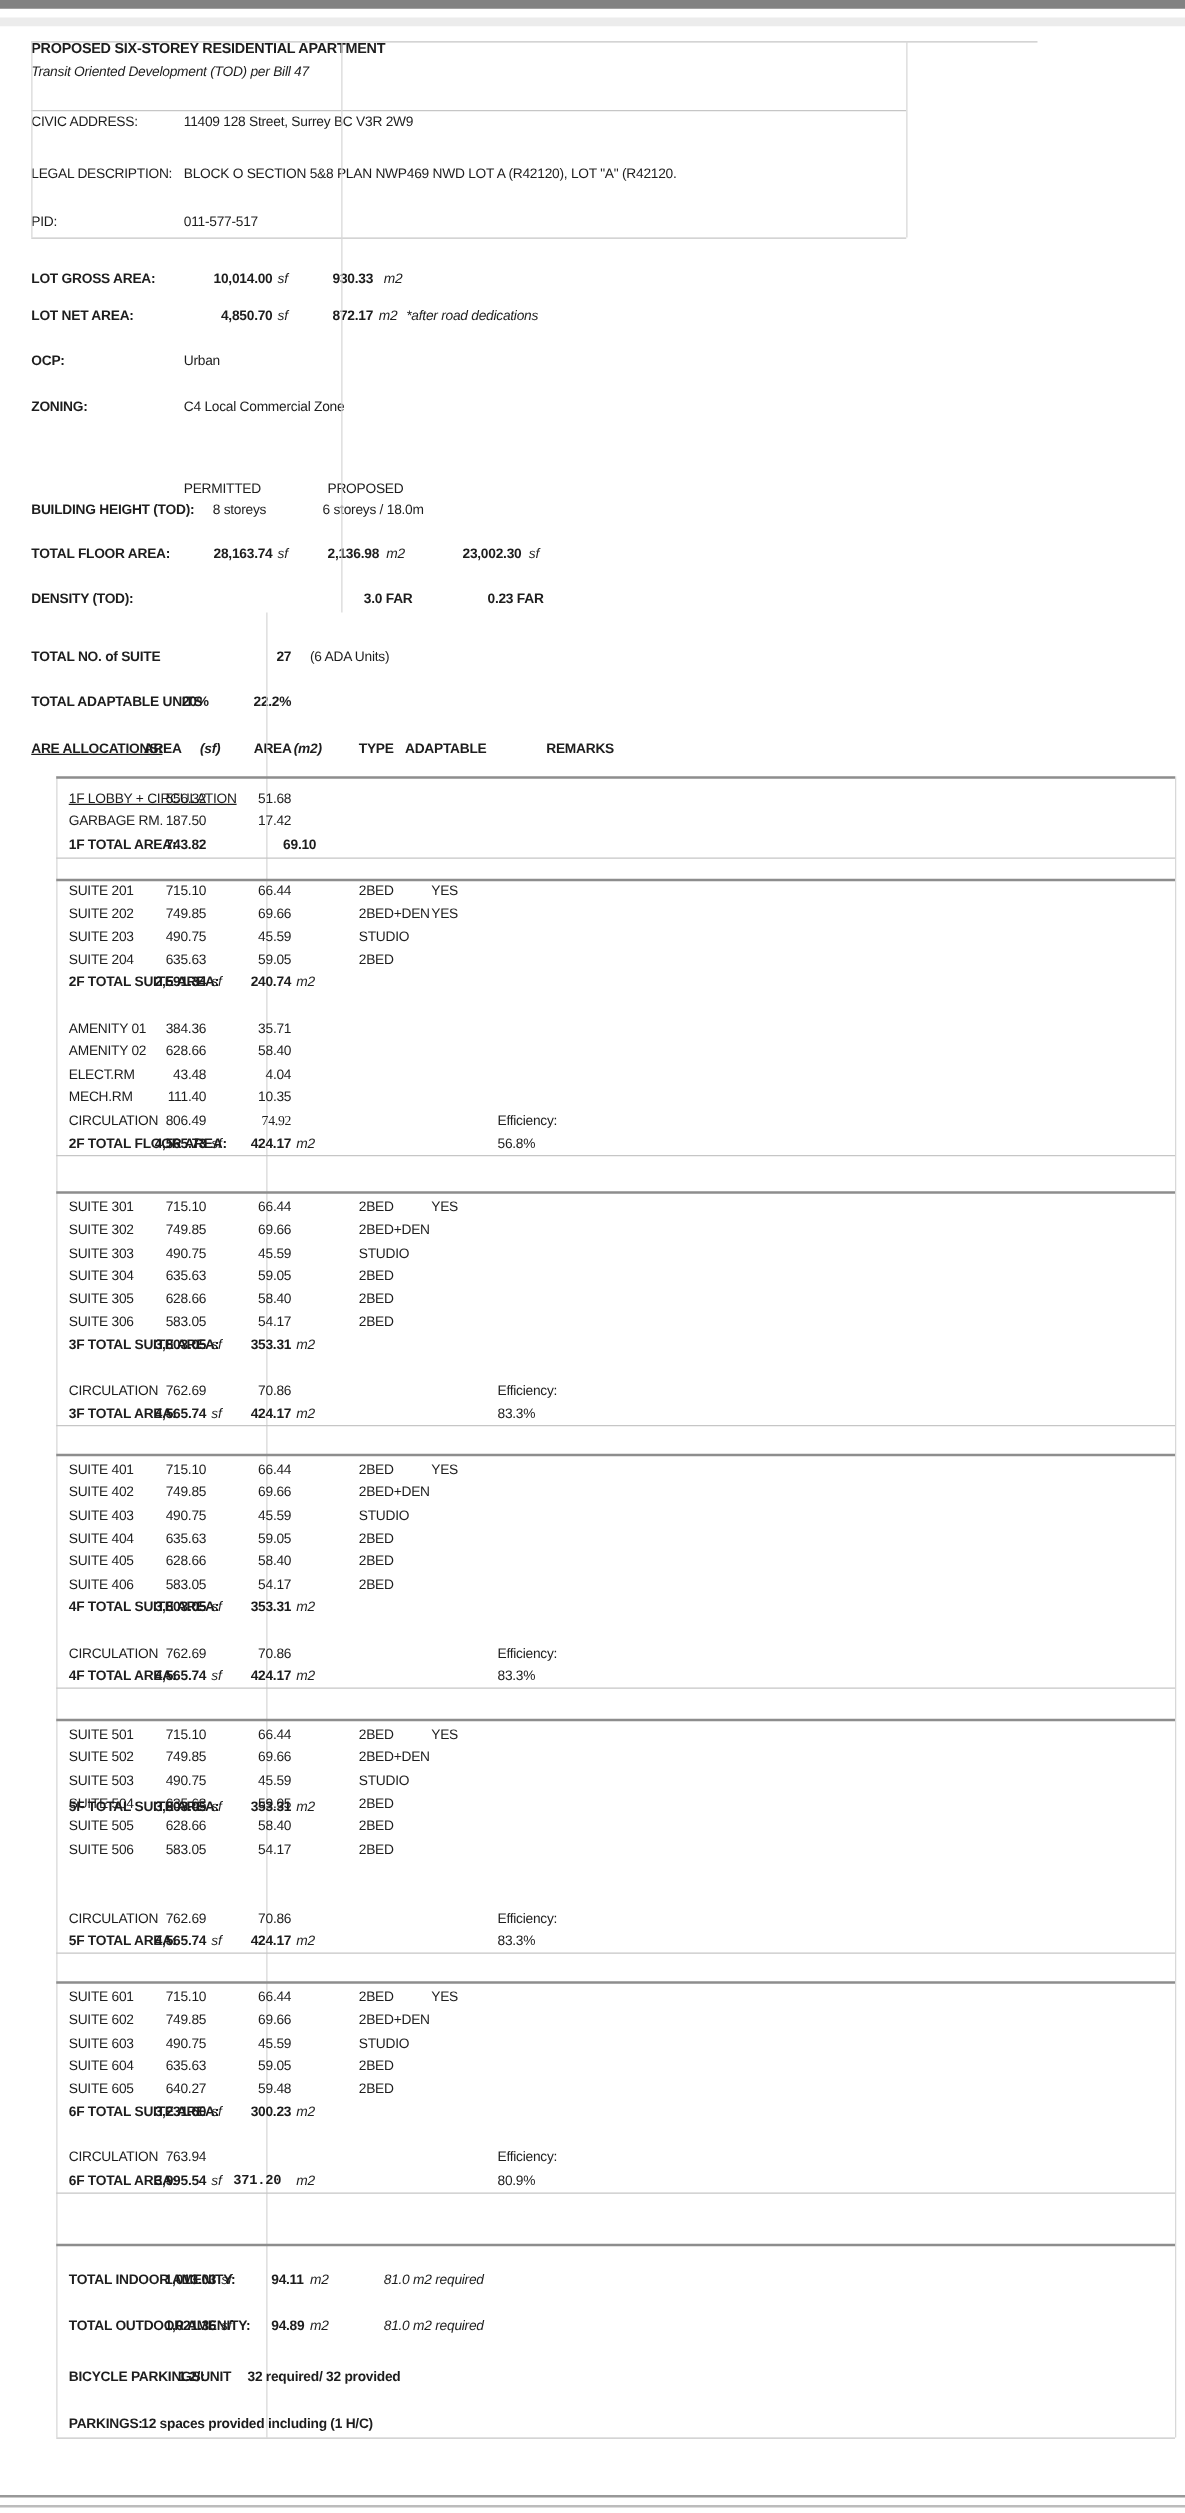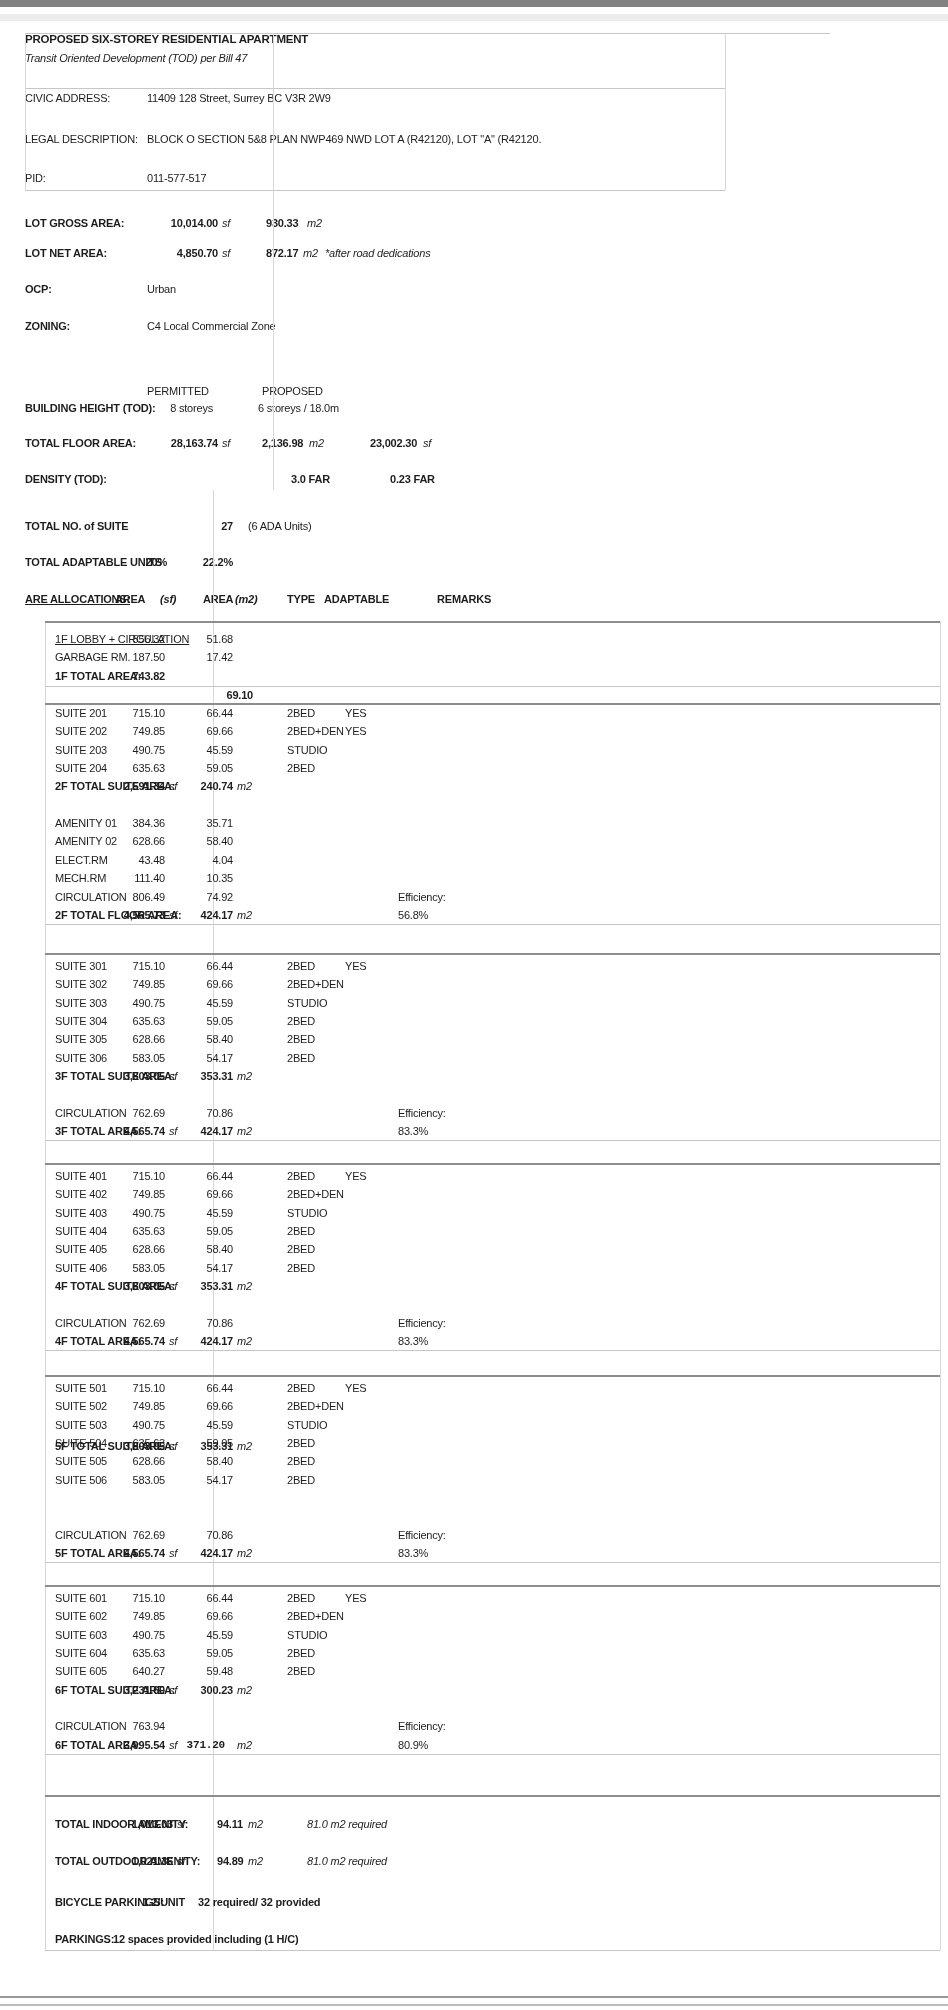--- a/index.html
+++ b/index.html
@@ -145,21 +145,21 @@
         <span class="ra" style="left: 140px; width: 93px;">51.68</span>
       </div>
       <div class="t" style="left: 0px; top: 651px; width: 948px;">
         <span class="" style="left: 55px;">GARBAGE RM.</span>
         <span class="ra" style="left: 60px; width: 105px;">187.50</span>
         <span class="ra" style="left: 140px; width: 93px;">17.42</span>
       </div>
       <div class="t" style="left: 0px; top: 670px; width: 948px;">
         <span class="b " style="left: 55px;">1F TOTAL AREA:</span>
         <span class="b ra" style="left: 60px; width: 105px;">743.82</span>
-        <span class="b ra" style="left: 140px; width: 113px; margin-top: 19px;">69.10</span>
+        <span class="b ra" style="left: 140px; width: 113px;">69.10</span>
       </div>
       <div class="t" style="left: 0px; top: 707px; width: 948px;">
         <span class="" style="left: 55px;">SUITE 201</span>
         <span class="ra" style="left: 60px; width: 105px;">715.10</span>
         <span class="ra" style="left: 140px; width: 93px;">66.44</span>
         <span class="" style="left: 287px;">2BED</span>
         <span class="" style="left: 345px;">YES</span>
       </div>
       <div class="t" style="left: 0px; top: 725px; width: 948px;">
         <span class="" style="left: 55px;">SUITE 202</span>
@@ -203,21 +203,21 @@
         <span class="ra" style="left: 140px; width: 93px;">4.04</span>
       </div>
       <div class="t" style="left: 0px; top: 872px; width: 948px;">
         <span class="" style="left: 55px;">MECH.RM</span>
         <span class="ra" style="left: 60px; width: 105px;">111.40</span>
         <span class="ra" style="left: 140px; width: 93px;">10.35</span>
       </div>
       <div class="t" style="left: 0px; top: 891px; width: 948px;">
         <span class="" style="left: 55px;">CIRCULATION</span>
         <span class="ra" style="left: 60px; width: 105px;">806.49</span>
-        <span class="ra" style="left: 140px; width: 93px;">74.92</span>
+        <span class="ra" style="left: 140px; width: 93px; font-family: Liberation Serif, serif;">74.92</span>
         <span class="" style="left: 398px;">Efficiency:</span>
       </div>
       <div class="t" style="left: 0px; top: 909px; width: 948px;">
         <span class="b " style="left: 55px;">2F TOTAL FLOOR AREA:</span>
         <span class="b ra" style="left: 60px; width: 105px;">4,565.73</span>
         <span class="i" style="left: 169px;">sf</span>
         <span class="b ra" style="left: 140px; width: 93px;">424.17</span>
         <span class="i" style="left: 237px;">m2</span>
         <span class="" style="left: 398px;">56.8%</span>
       </div>

